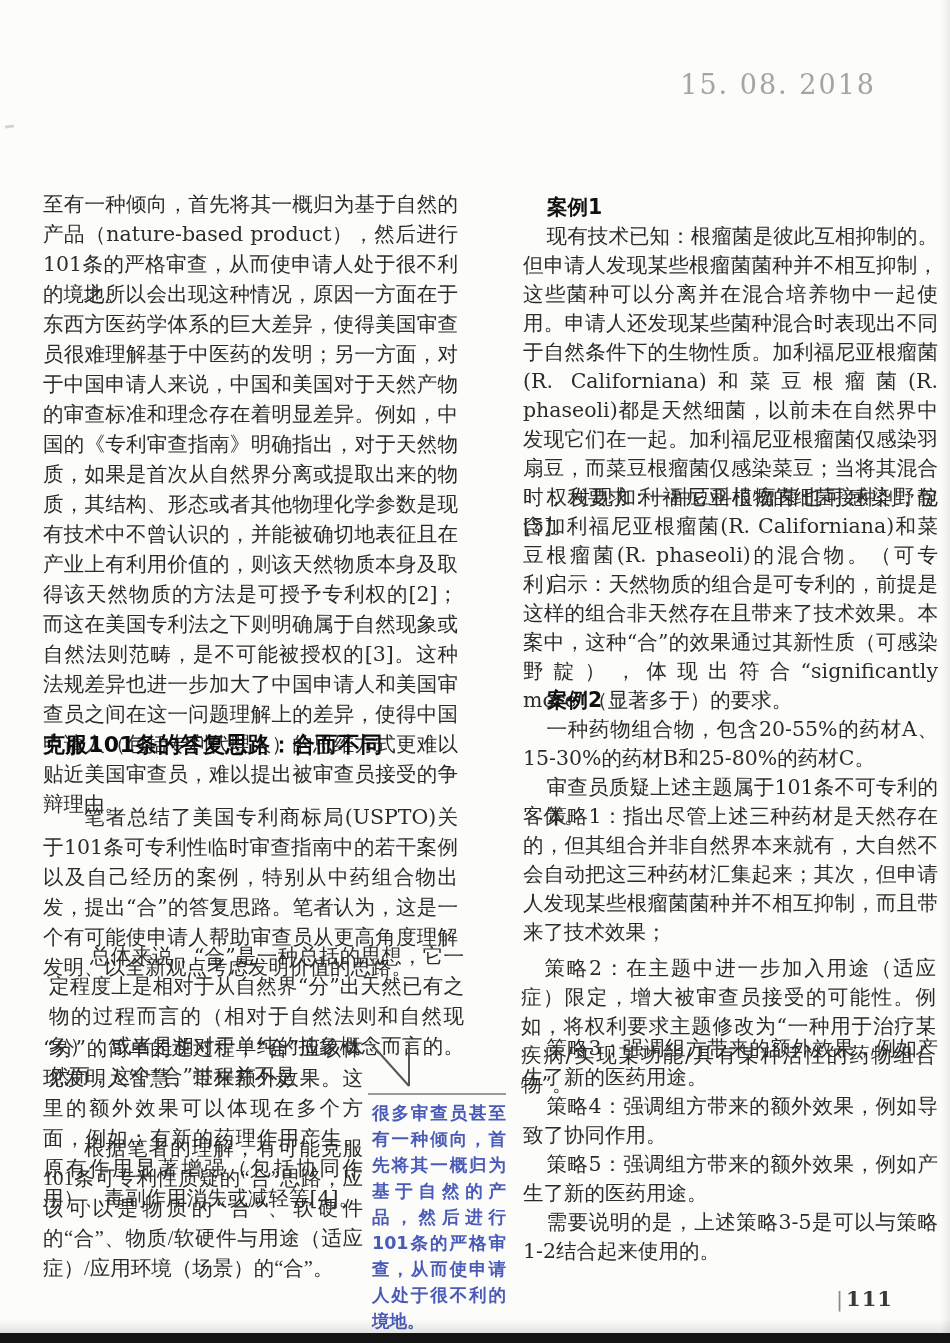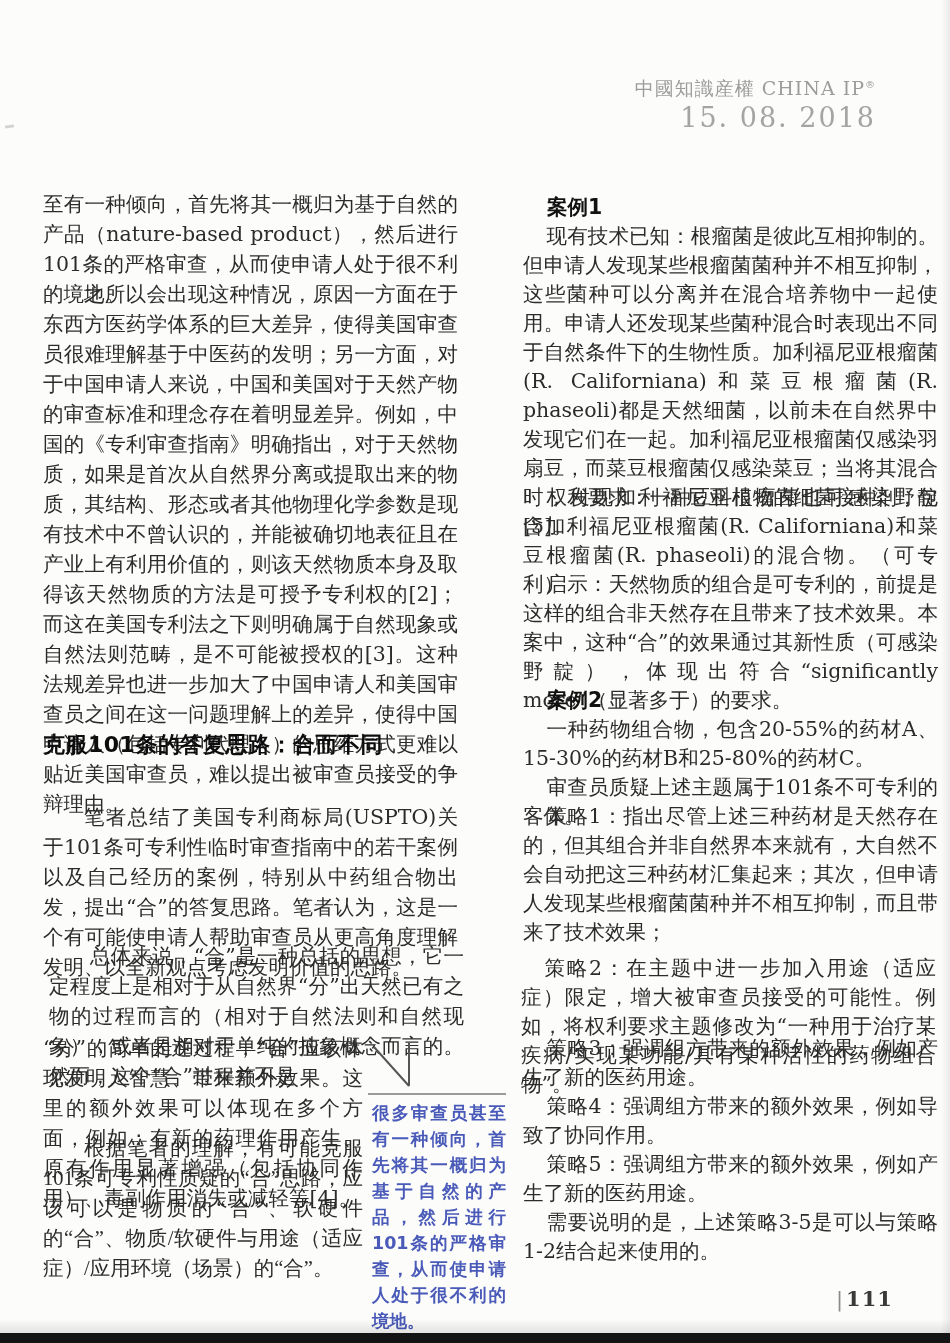--- a/index.html
+++ b/index.html
@@ -57,21 +57,20 @@
   .right-edge{position:absolute;right:0;top:0;width:9px;height:1343px;
     background:linear-gradient(to right, rgba(0,0,0,0), rgba(0,0,0,0.07));}
   .smudge{position:absolute;left:5px;top:125px;width:9px;height:3px;background:#d2d2d0;transform:rotate(-8deg);}
 </style>
 </head>
 <body>
 
 <div class="page">
 
   <div class="masthead">
-    <div class="brand"><span>中國知識産權 CHINA IP</span><sup>®</sup></div>
     <div class="issue-date">15. 08. 2018</div>
   </div>
 
   <div class="smudge"></div>
 
   <div>
     <p class="abs para" style="left:43px;top:189px;width:415px;">至有一种倾向，首先将其一概归为基于自然的产品（nature-based product），然后进行101条的严格审查，从而使申请人处于很不利的境地。</p>
     <p class="abs para indent2" style="left:43px;top:279px;width:415px;">之所以会出现这种情况，原因一方面在于东西方医药学体系的巨大差异，使得美国审查员很难理解基于中医药的发明；另一方面，对于中国申请人来说，中国和美国对于天然产物的审查标准和理念存在着明显差异。例如，中国的《专利审查指南》明确指出，对于天然物质，如果是首次从自然界分离或提取出来的物质，其结构、形态或者其他物理化学参数是现有技术中不曾认识的，并能被确切地表征且在产业上有利用价值的，则该天然物质本身及取得该天然物质的方法是可授予专利权的[2]；而这在美国专利法之下则明确属于自然现象或自然法则范畴，是不可能被授权的[3]。这种法规差异也进一步加大了中国申请人和美国审查员之间在这一问题理解上的差异，使得中国申请人（包括专利代理人）的思维方式更难以贴近美国审查员，难以提出被审查员接受的争辩理由。</p>
     <h2 class="abs section-heading" style="left:43px;top:730px;width:415px;">克服101条的答复思路：合而不同</h2>
     <p class="abs para indent2" style="left:43px;top:778px;width:415px;margin-top:24px;">笔者总结了美国专利商标局(USPTO)关于101条可专利性临时审查指南中的若干案例以及自己经历的案例，特别从中药组合物出发，提出“合”的答复思路。笔者认为，这是一个有可能使申请人帮助审查员从更高角度理解发明、以全新观点考虑发明价值的思路。</p>

